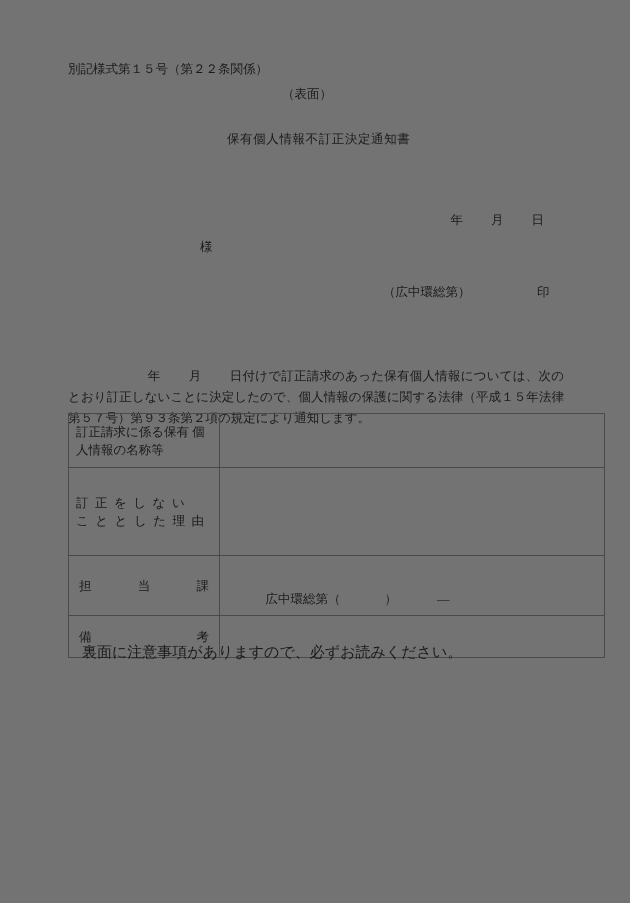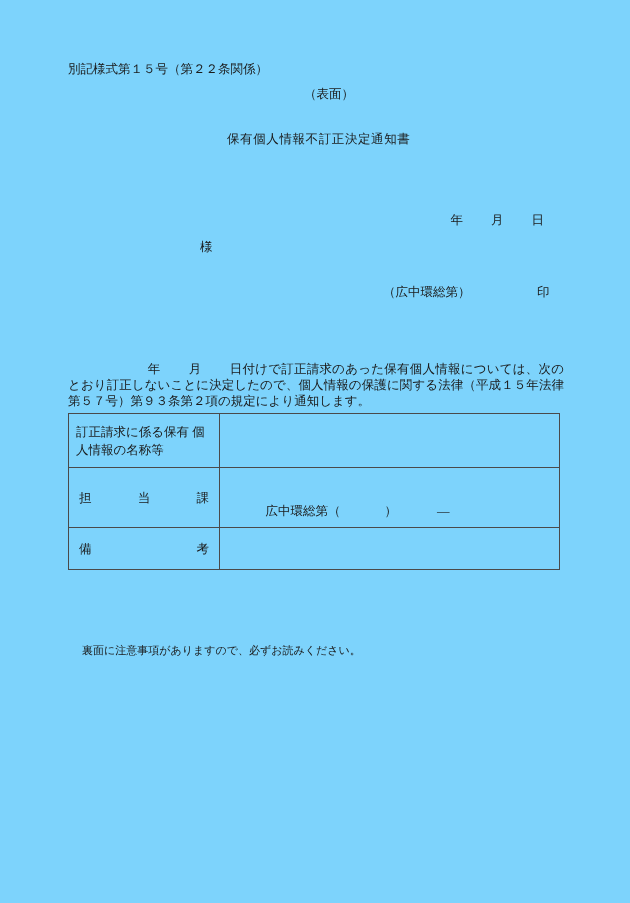--- a/index.html
+++ b/index.html
@@ -8,67 +8,67 @@
     background: #ffffff;
   }
   body {
     font-family: "Liberation Serif", "DejaVu Serif", serif;
     color: #1a1a1a;
   }
   .page {
     position: relative;
     width: 630px;
     height: 903px;
-    background: #7dd3fc;
+    background: #737373;
     overflow: hidden;
   }
 
   
   .line {
     position: absolute;
     font-size: 12.5px;
     line-height: 1;
     white-space: pre;
   }
 
   .form-no      { left: 68px;  top: 63px;  }
-  .side-label   { left: 304px; top: 88px;  }
+  .side-label   { left: 282px; top: 88px;  }
   .doc-title    { left: 227px; top: 133px; letter-spacing: 0.6px; }
 
   .dept-no      { left: 440px; top: 177px; }
   .dept-no .num-blank { display: inline-block; width: 46px; }
 
   .date-line-1  { left: 438px; top: 201px; }
   .date-line-1 .gap { display: inline-block; width: 28px; }
 
   .addressee    { left: 200px; top: 241px; }
 
   .agency       { left: 383px; top: 286px; }
   .seal         { left: 537px; top: 286px; }
 
   
   .body-text {
     position: absolute;
     left: 68px;
     top: 345px;
     width: 496px;
     font-size: 12.5px;
-    line-height: 16px;
+    line-height: 21px;
     text-align: justify;
     white-space: pre-wrap;
   }
   .body-text .lead { display: inline-block; width: 66px; }
   .body-text .gap  { display: inline-block; width: 28px; }
 
   
   .form-table {
     position: absolute;
     left: 68px;
     top: 413px;
-    width: 492px;
+    width: 537px;
     border-collapse: collapse;
     table-layout: fixed;
   }
   .form-table td {
     border: 1px solid #4a4a4a;
     font-size: 12.5px;
     vertical-align: middle;
     padding: 0;
   }
   .form-table td.label {
@@ -95,21 +95,21 @@
     font-size: 12.5px;
   }
   .tel-line .paren-gap { display: inline-block; width: 44px; }
   .tel-line .dash-gap  { display: inline-block; width: 40px; }
 
   
   .footer-note {
     position: absolute;
     left: 82px;
     top: 645px;
-    font-size: 11px;
+    font-size: 15px;
     line-height: 1;
   }
 </style>
 </head>
 <body>
 
 <div class="page">
 
   <div class="line form-no">別記様式第１５号（第２２条関係）</div>
 
@@ -132,20 +132,27 @@
     <span class="lead"></span><span>年</span><span class="gap"></span><span>月</span><span class="gap"></span><span>日付けで訂正請求のあった保有個人情報については、次のとおり訂正しないことに決定したので、個人情報の保護に関する法律（平成１５年法律第５７号）第９３条第２項の規定により通知します。</span>
   </div>
 
   <table class="form-table">
     <tbody>
       <tr class="r1">
         <td class="label">訂正請求に係る保有
 個人情報の名称等</td>
         <td class="value"></td>
       </tr>
+      <tr class="r2">
+        <td class="label">
+          <span class="lbl-inner spaced">訂正をしない</span>
+          <span class="lbl-inner spaced">こととした理由</span>
+        </td>
+        <td class="value"></td>
+      </tr>
       <tr class="r3">
         <td class="label">
           <span class="spread">
             <span>担</span>
             <span>当</span>
             <span>課</span>
           </span>
         </td>
         <td class="value">
           <div class="tel-line">

